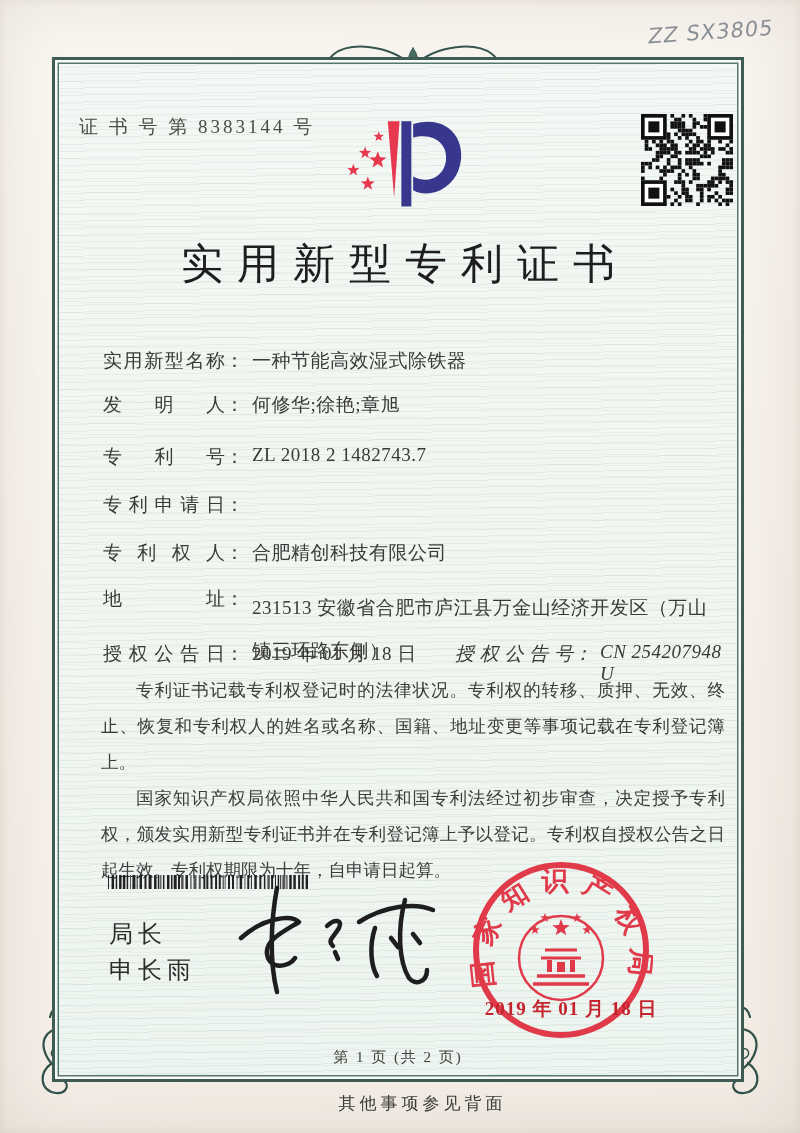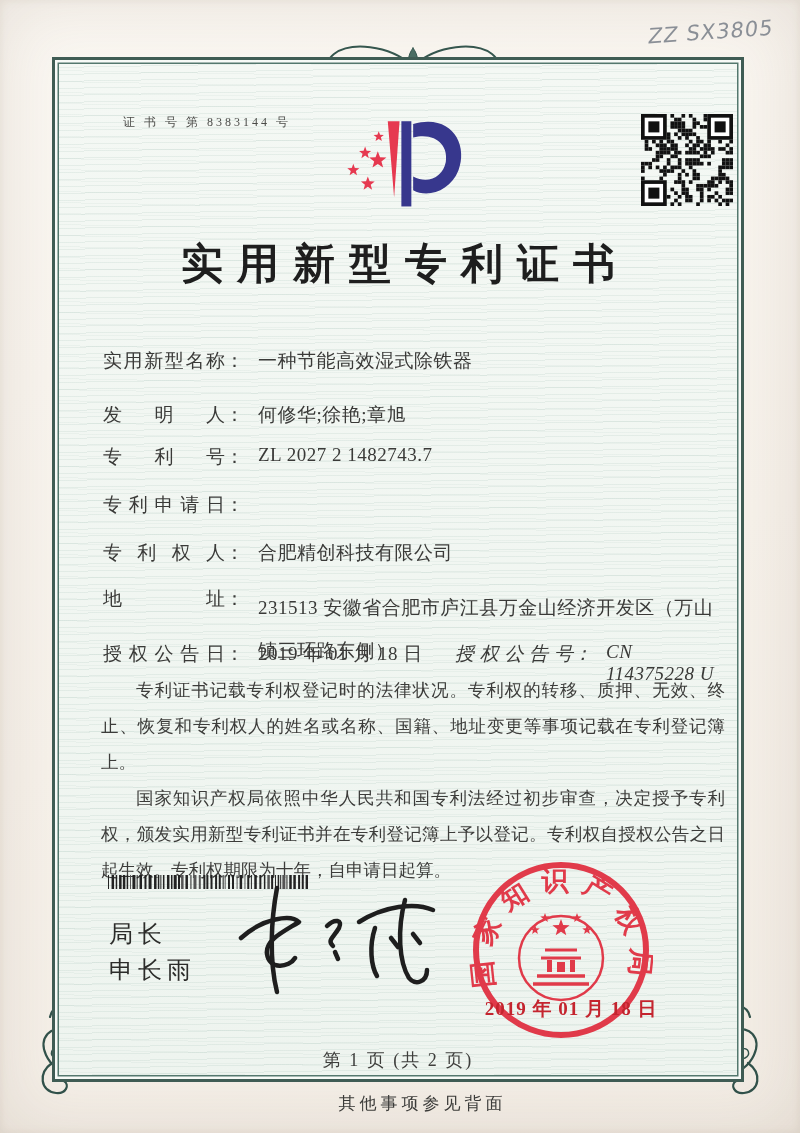--- a/index.html
+++ b/index.html
@@ -34,50 +34,50 @@
     position:absolute;left:52px;top:57px;width:692px;height:1025px;
     border:3.5px solid var(--border-green);
     box-shadow:inset 0 0 0 2.5px #f7faf7, inset 0 0 0 4px #54786e;
     background:
       repeating-linear-gradient(179deg, rgba(125,165,152,.13) 0 1px, transparent 1px 7px),
       repeating-linear-gradient(181deg, rgba(125,165,152,.08) 0 1px, transparent 1px 11px),
       linear-gradient(#f4f8f4,#eef4ef);
   }
   .cert-no{
     position:absolute;left:24px;top:54px;
-    font-size:12px;letter-spacing:3px;color:#4b4b48;margin-left:44px;
+    font-size:19px;letter-spacing:3px;color:#4b4b48;
   }
   .logo{position:absolute;left:282px;top:46px;width:136px;height:132px;}
   .qr{position:absolute;left:586px;top:54px;width:92px;height:92px;}
   .title{
     position:absolute;left:0;top:176px;width:100%;
-    text-align:center;font-size:42px;font-weight:700;
+    text-align:center;font-size:42px;font-weight:400;
     letter-spacing:14px;text-indent:14px;color:#1e1e1e;
   }
   .row{position:absolute;left:48px;width:620px;font-size:19px;color:#3a3a38;display:flex;align-items:flex-start;}
   .row .lbl{display:inline-block;width:122px;text-align:justify;text-align-last:justify;flex:none;}
   .row .colon{flex:none;}
-  .row .val{margin-left:14px;letter-spacing:.5px;}
+  .row .val{margin-left:8px;letter-spacing:.5px;}
   .row .val.wrap{display:inline-block;width:468px;line-height:43px;}
   .subgroup{position:absolute;left:352px;top:0;display:flex;font-style:italic;}
   .subgroup .lbl{width:118px;}
   .paras{
     position:absolute;left:46px;top:612px;width:624px;
     font-size:17.5px;line-height:36px;text-align:justify;color:#3c3c3a;
   }
   .paras p{text-indent:2em;}
   .barcode{position:absolute;left:53px;top:815px;width:200px;height:14px;}
   .signer{position:absolute;left:54px;top:856px;font-size:24px;letter-spacing:5px;color:#2c2c2a;line-height:36px;}
   .signature{position:absolute;left:152px;top:820px;width:240px;height:120px;}
   .seal{position:absolute;left:414px;top:798px;width:184px;height:184px;opacity:.93;}
   .seal-date{
     position:absolute;left:426px;top:936px;width:180px;text-align:center;
     font-size:19px;color:var(--date-red);letter-spacing:1px;font-weight:600;
   }
-  .page-info{position:absolute;left:0;top:988px;width:100%;text-align:center;font-size:18px;color:#3e3e3c;letter-spacing:2px;}
+  .page-info{position:absolute;left:0;top:988px;width:100%;text-align:center;font-size:15px;color:#3e3e3c;letter-spacing:2px;}
   .back-note{position:absolute;left:0;top:1092px;width:100%;text-align:center;font-size:17px;letter-spacing:4px;color:#3b3b39;padding-left:45px;}
   .ornament{position:absolute;pointer-events:none;}
   .orn-top{left:288px;top:36px;width:250px;height:46px;}
   .orn-bl{left:8px;top:985px;width:120px;height:120px;}
   .orn-br{left:672px;top:985px;width:120px;height:120px;transform:scaleX(-1);}
   svg{display:block;}
 </style>
 </head>
 <body>
 
@@ -361,29 +361,29 @@
       </g>
     </svg>
 
   <div class="title">实用新型专利证书</div>
 
   <div class="row" style="top:288px">
     <span class="lbl">实用新型名称</span>
       <span class="colon">：</span>
     <span class="val">一种节能高效湿式除铁器</span>
   </div>
-  <div class="row" style="top:342px">
+  <div class="row" style="top:332px">
     <span class="lbl">发明人</span>
       <span class="colon">：</span>
     <span class="val">何修华;徐艳;章旭</span>
   </div>
   <div class="row" style="top:384px">
     <span class="lbl">专利号</span>
       <span class="colon">：</span>
-    <span class="val">ZL 2027 2 1482743.7</span>
+    <span class="val">ZL 2018 2 1482743.7</span>
   </div>
   <div class="row" style="top:432px">
     <span class="lbl">专利申请日</span>
       <span class="colon">：</span>
   </div>
   <div class="row" style="top:480px">
     <span class="lbl">专利权人</span>
       <span class="colon">：</span>
     <span class="val">合肥精创科技有限公司</span>
   </div>
@@ -392,21 +392,21 @@
       <span class="colon">：</span>
     <span class="val wrap">231513 安徽省合肥市庐江县万金山经济开发区（万山镇三环路东侧）</span>
   </div>
   <div class="row" style="top:581px">
     <span class="lbl">授权公告日</span>
       <span class="colon">：</span>
     <span class="val">2019 年 01 月 18 日</span>
     <span class="subgroup">
       <span class="lbl">授权公告号</span>
         <span class="colon">：</span>
-      <span class="val">CN 114375228 U</span>
+      <span class="val">CN 254207948 U</span>
     </span>
   </div>
 
   <div class="paras">
     <p>专利证书记载专利权登记时的法律状况。专利权的转移、质押、无效、终止、恢复和专利权人的姓名或名称、国籍、地址变更等事项记载在专利登记簿上。</p>
     <p>国家知识产权局依照中华人民共和国专利法经过初步审查，决定授予专利权，颁发实用新型专利证书并在专利登记簿上予以登记。专利权自授权公告之日起生效。专利权期限为十年，自申请日起算。</p>
   </div>
 
   <svg class="barcode" id="barcode-svg" viewBox="0 0 200 14" preserveAspectRatio="none">
       <rect x="0" y="0" width="1" height="14" fill="#222"></rect>

